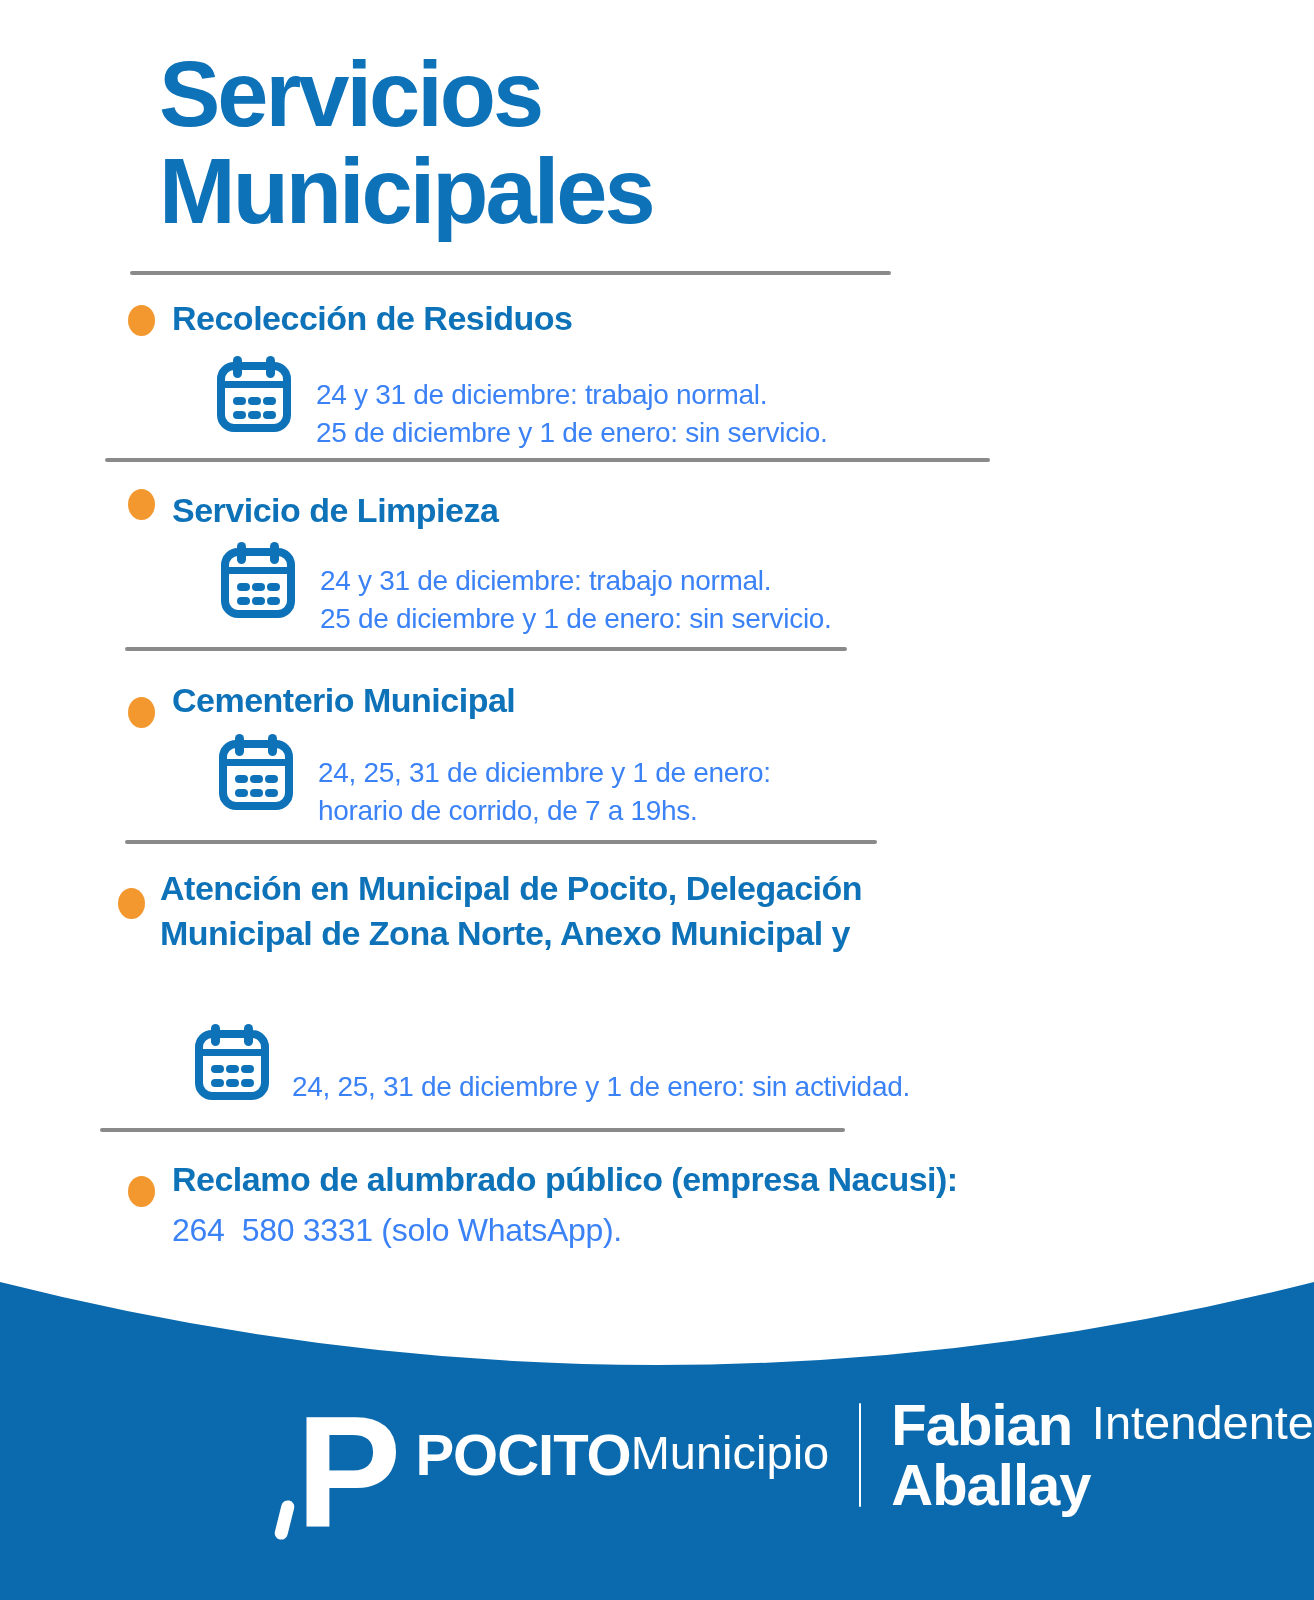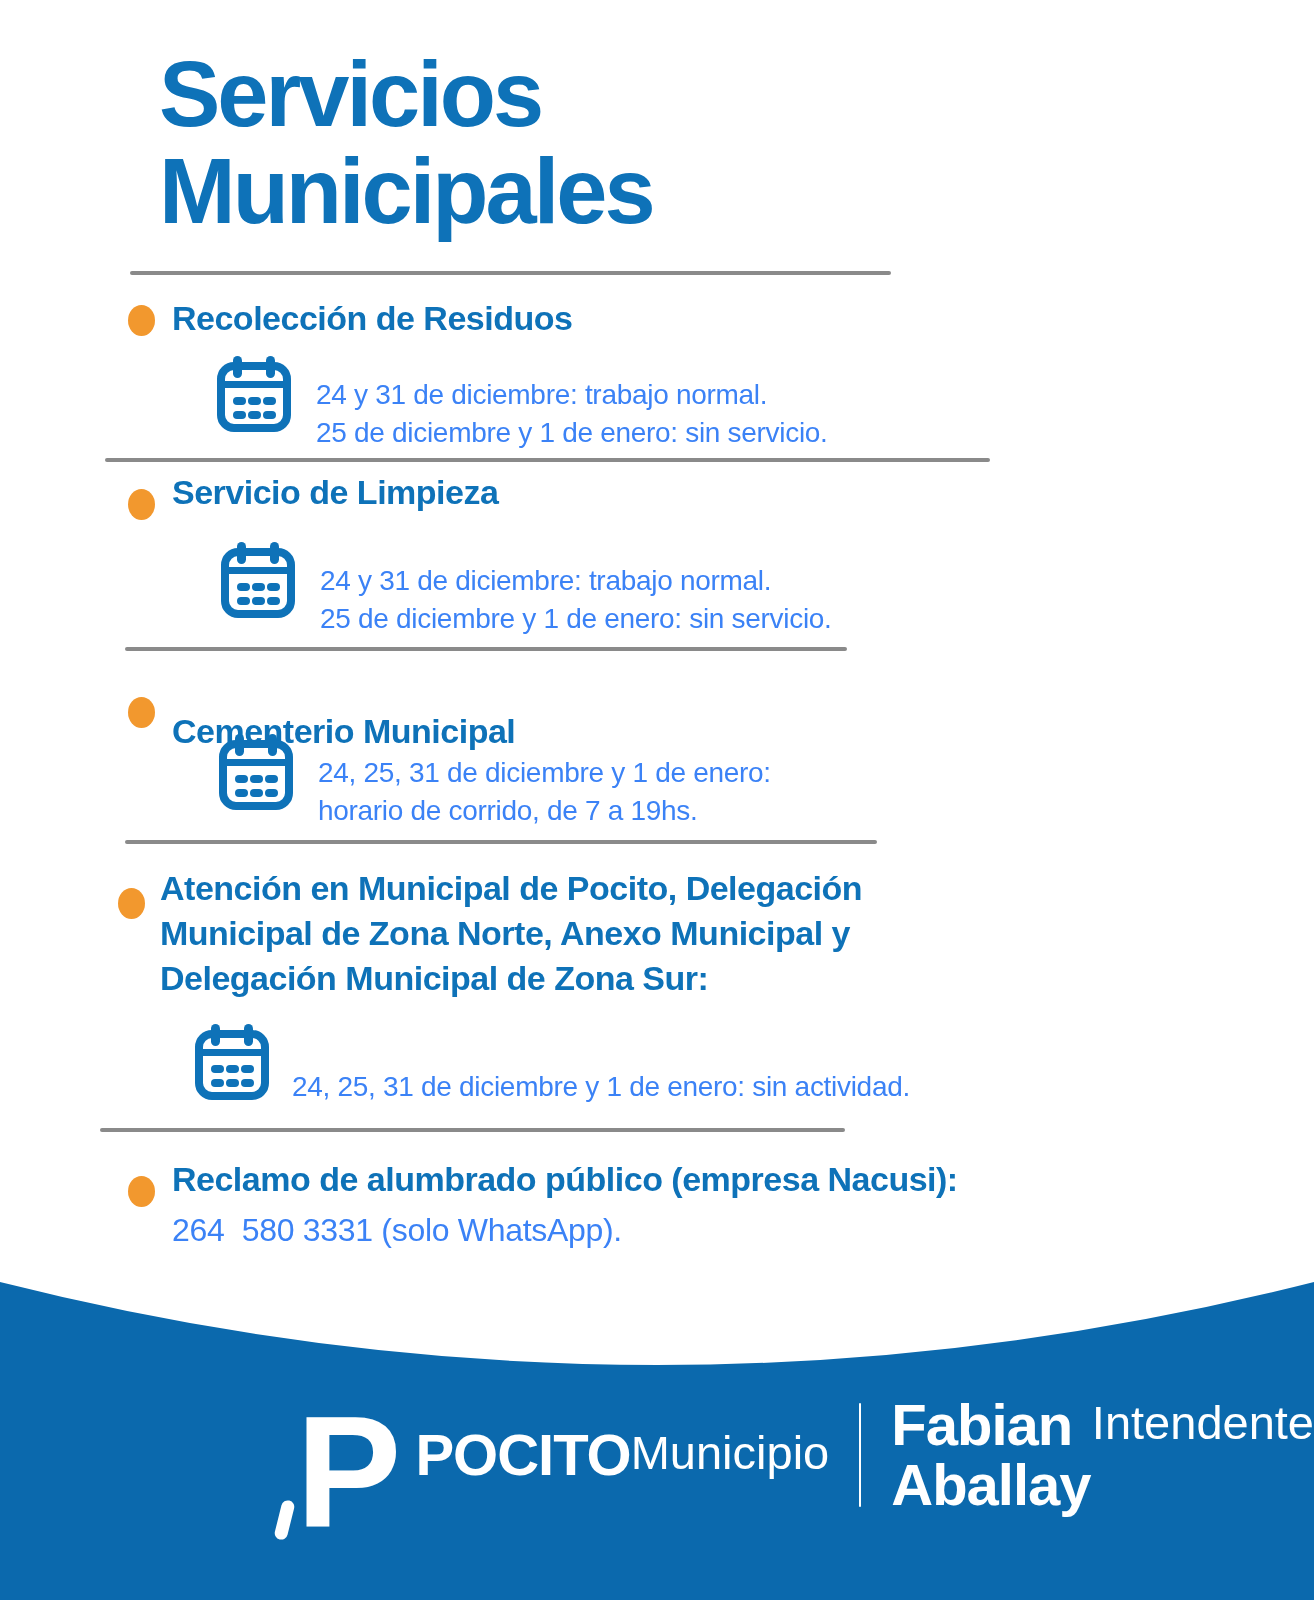--- a/index.html
+++ b/index.html
@@ -102,52 +102,51 @@
     <div class="sched" style="left:316px;top:352px;">
       <div>24 y 31 de diciembre: trabajo normal.</div>
       <div>25 de diciembre y 1 de enero: sin servicio.</div>
     </div>
   </div>
 
   <div class="rule rule-2"></div>
 
   <div>
     <span class="bullet" style="left:128px;top:489px;"></span>
-    <h2 class="sec-heading" style="left:172px;top:470px;">Servicio de Limpieza</h2>
+    <h2 class="sec-heading" style="left:172px;top:488px;">Servicio de Limpieza</h2>
     <svg class="cal" style="left:219px;top:540px;" viewBox="0 0 76 80">
         <use href="#cal-icon"></use>
       </svg>
     <div class="sched" style="left:320px;top:538px;">
       <div>24 y 31 de diciembre: trabajo normal.</div>
       <div>25 de diciembre y 1 de enero: sin servicio.</div>
     </div>
   </div>
 
   <div class="rule rule-3"></div>
 
   <div>
     <span class="bullet" style="left:128px;top:697px;"></span>
-    <h2 class="sec-heading" style="left:172px;top:678px;margin-top:31px;">Cementerio Municipal</h2>
+    <h2 class="sec-heading" style="left:172px;top:678px;">Cementerio Municipal</h2>
     <svg class="cal" style="left:217px;top:732px;" viewBox="0 0 76 80">
         <use href="#cal-icon"></use>
       </svg>
     <div class="sched" style="left:318px;top:730px;">
       <div>24, 25, 31 de diciembre y 1 de enero:</div>
       <div>horario de corrido, de 7 a 19hs.</div>
     </div>
   </div>
 
   <div class="rule rule-4"></div>
 
   <div>
     <span class="bullet" style="left:118px;top:888px;"></span>
     <h2 class="sec-heading" style="left:160px;top:866px;">
       <span style="display:block">Atención en Municipal de Pocito, Delegación</span>
       <span style="display:block">Municipal de Zona Norte, Anexo Municipal y</span>
-      <span style="display:block">Delegación Municipal de Zona Sur:</span>
     </h2>
     <svg class="cal" style="left:193px;top:1022px;" viewBox="0 0 76 80">
         <use href="#cal-icon"></use>
       </svg>
     <div class="sched" style="left:292px;top:1044px;">
       <div>24, 25, 31 de diciembre y 1 de enero: sin actividad.</div>
     </div>
   </div>
 
   <div class="rule rule-5"></div>

